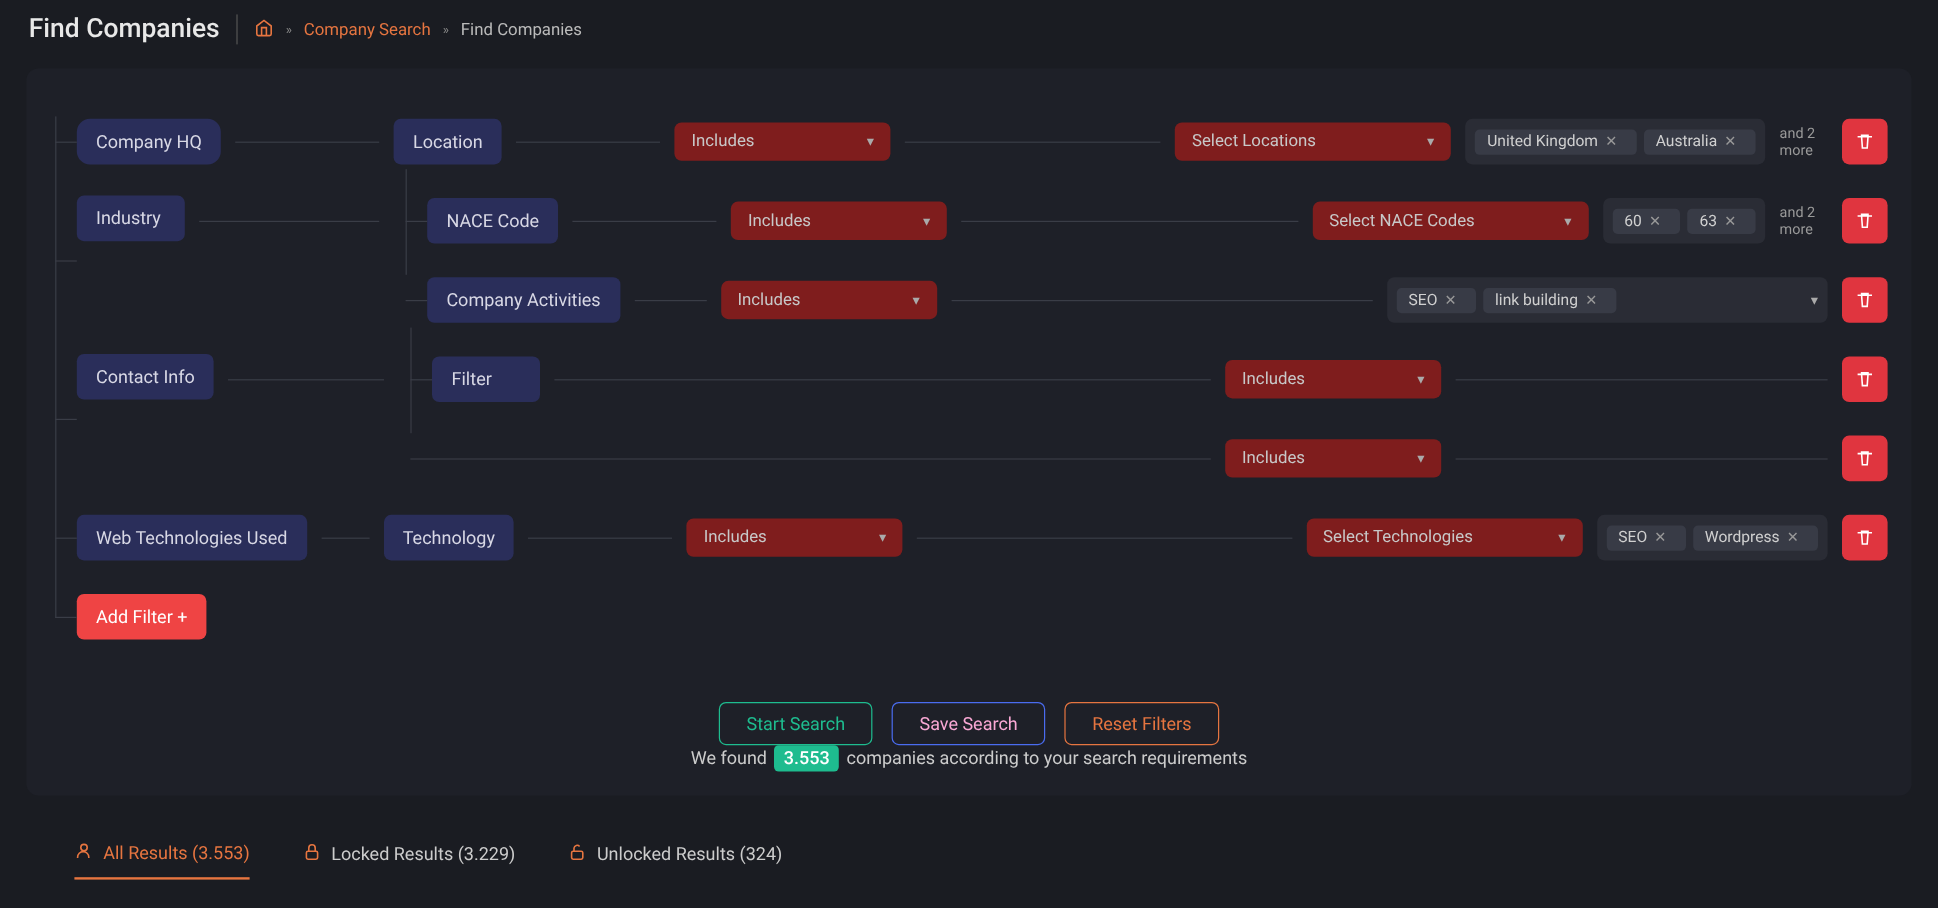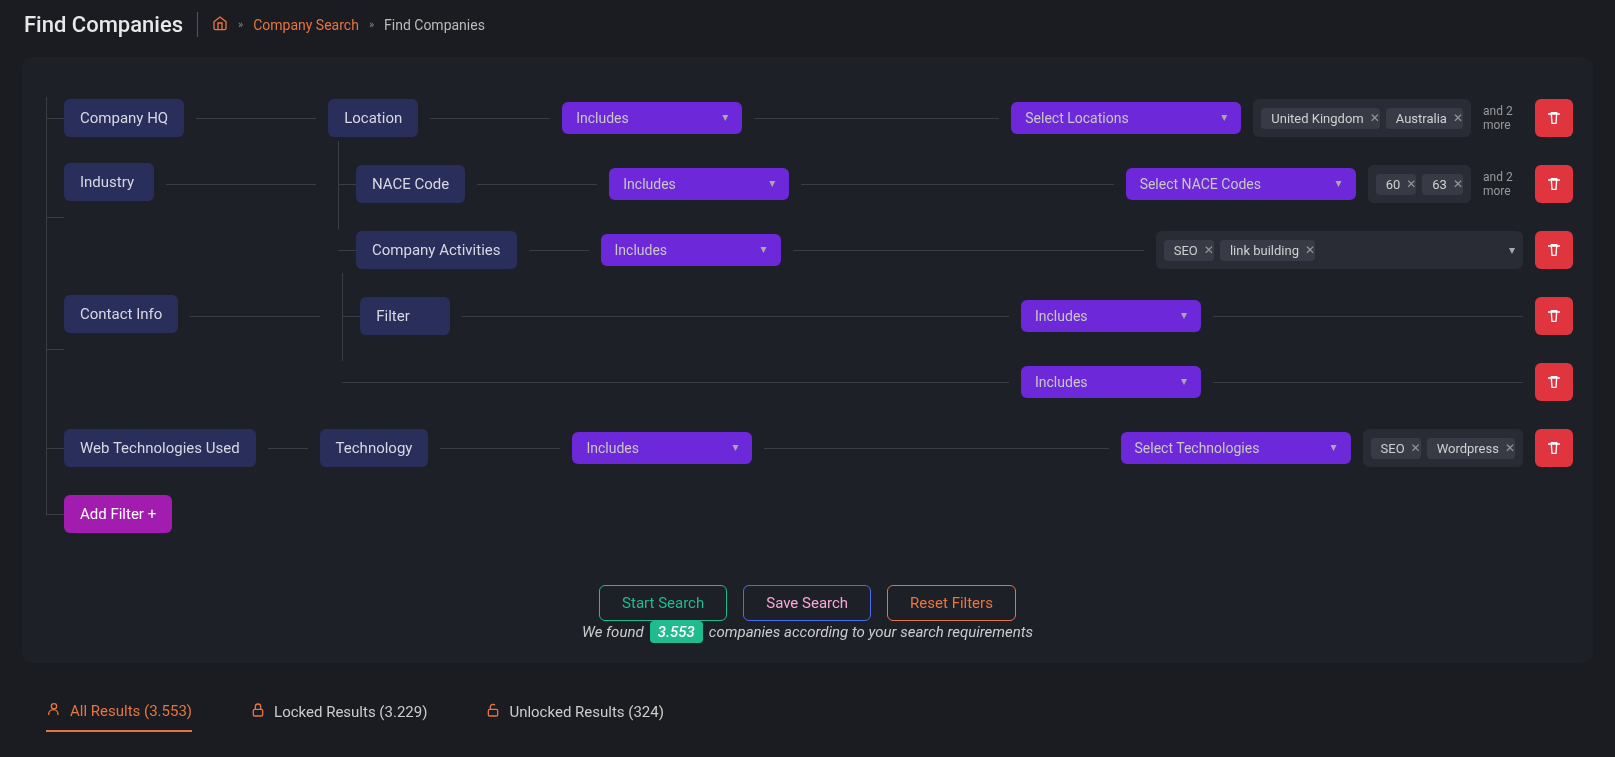--- a/index.html
+++ b/index.html
@@ -83,34 +83,34 @@
   }
   .chip-label {
     background: #2a2e5a;
     color: #d8d8e5;
     padding: 10px 16px;
     border-radius: 6px;
     font-size: 15px;
     white-space: nowrap;
     min-width: 90px;
   }
-  .col1 { width: 200px; flex-shrink:0; }
+  .col1 { width: 200px; flex-shrink:0;border-radius:11px; }
   .row-line { display:flex; align-items:center; gap:12px; position:relative; min-height:42px;}
   .row-line::before {
     content:"";
     position:absolute;
     left:-18px; top:50%; width:18px; height:1px; background:#3a3d47;
   }
   .select {
-    background: #6d28d9;
+    background: #7f1d1d;
     color: #c8c8c8;
     padding: 8px 14px;
     border-radius: 6px;
     display: flex;
-    align-items: flex-start;
+    align-items: center;
     justify-content: space-between;
     gap: 30px;
     min-width: 180px;
     cursor: pointer;
     font-size:14px;
   }
   .select.wide { min-width: 230px; }
   .chev { font-size: 12px; color:#aaa; }
   .hr-line { flex:1; height:1px; background:#3a3d47; min-width:40px; }
   .tags-box {
@@ -122,41 +122,41 @@
     gap: 6px;
     flex-wrap: wrap;
     min-height: 38px;
     flex:1;
     max-width:490px;
   }
   .tags-box.narrow { max-width: 250px; flex:0 1 auto; }
   .tag {
     background: #383b46;
     color: #d0d0d0;
-    padding: 3px 0 3px 10px;
+    padding: 3px 16px 3px 10px;
     border-radius: 4px;
     display: inline-flex;
     align-items: center;
     gap: 6px;
     font-size: 13px;
   }
   .tag .x { color:#999; font-size:12px; cursor:pointer; }
   .more-note {
     color:#999; font-size:12px; line-height:1.2; text-align:left; width:40px;
   }
   .delete-btn {
     background: #e0353f;
     width: 38px; height: 38px;
     border-radius: 6px;
     display:flex; align-items:center; justify-content:center;
     color:#fff; cursor:pointer;
     flex-shrink:0;
   }
   .add-filter-btn {
-    background: #a21caf;
+    background: #ef4444;
     color: #fff;
     padding: 10px 16px;
     border-radius: 6px;
     font-size: 15px;
     display:inline-block;
     cursor:pointer;
   }
   .action-bar {
     display:flex;
     align-items:center;
@@ -168,24 +168,24 @@
   .btn-outline {
     padding: 8px 22px;
     border-radius: 6px;
     background: transparent;
     font-size:15px;
     cursor:pointer;
   }
   .btn-green { border:1px solid #1ebc8f; color:#1ebc8f; }
   .btn-blue  { border:1px solid #4a6cf0; color:#f9a8d4; }
   .btn-orange{ border:1px solid #e67540; color:#e67540; }
-  .results-text { color:#ccc; font-size:15px; display:flex; align-items:center; gap:6px;font-style:italic; }
+  .results-text { color:#ccc; font-size:15px; display:flex; align-items:center; gap:6px; }
   .count-badge { background:#1ebc8f; color:#fff; padding:2px 8px; border-radius:4px; font-weight:500; }
   .tabs {
-    display:flex; gap:58px; padding: 30px 46px 0 46px;
+    display:flex; gap:44px; padding: 30px 46px 0 62px;
   }
   .tab {
     display:flex; align-items:center; gap:8px; padding-bottom:10px;
     color:#ccc; font-size:15px; cursor:pointer;
   }
   .tab.active { color:#e67540; border-bottom:2px solid #e67540; }
   .tab .ticon { font-size:14px; }
   svg.icon { width:16px; height:16px; }
 </style>
 </head>

